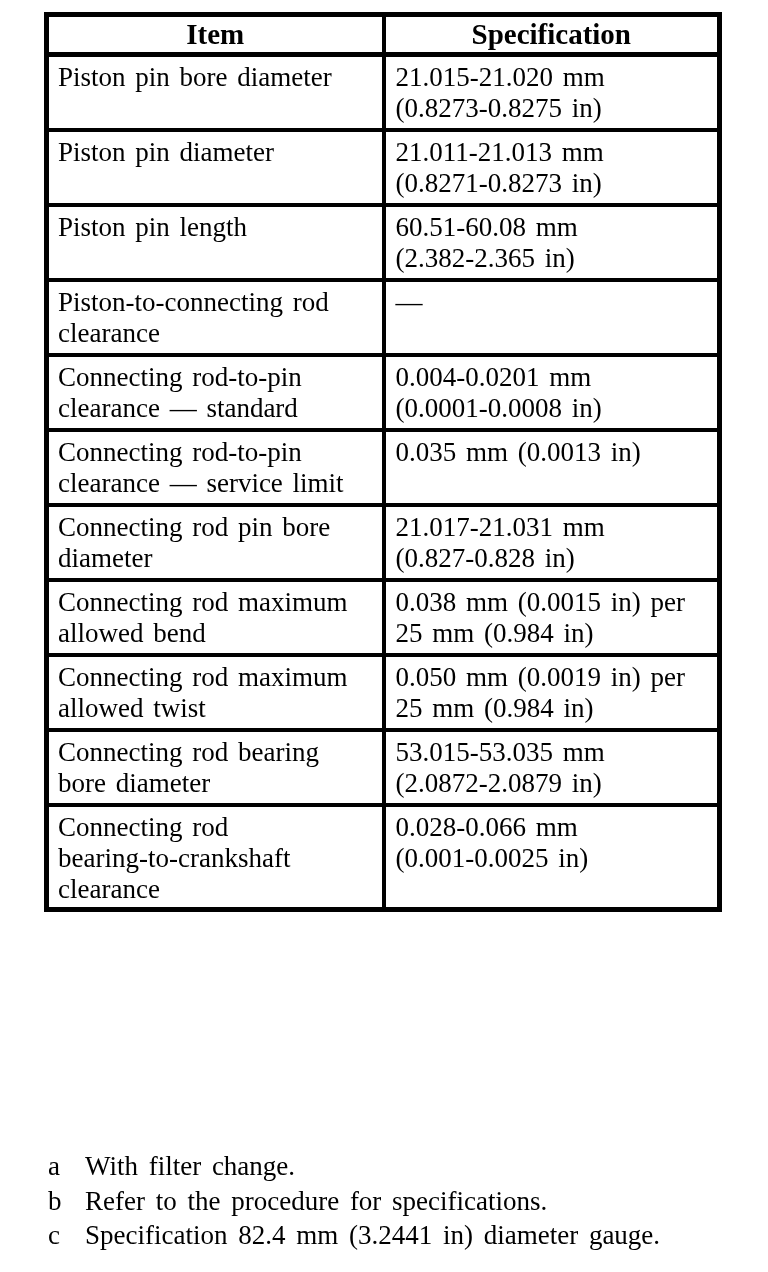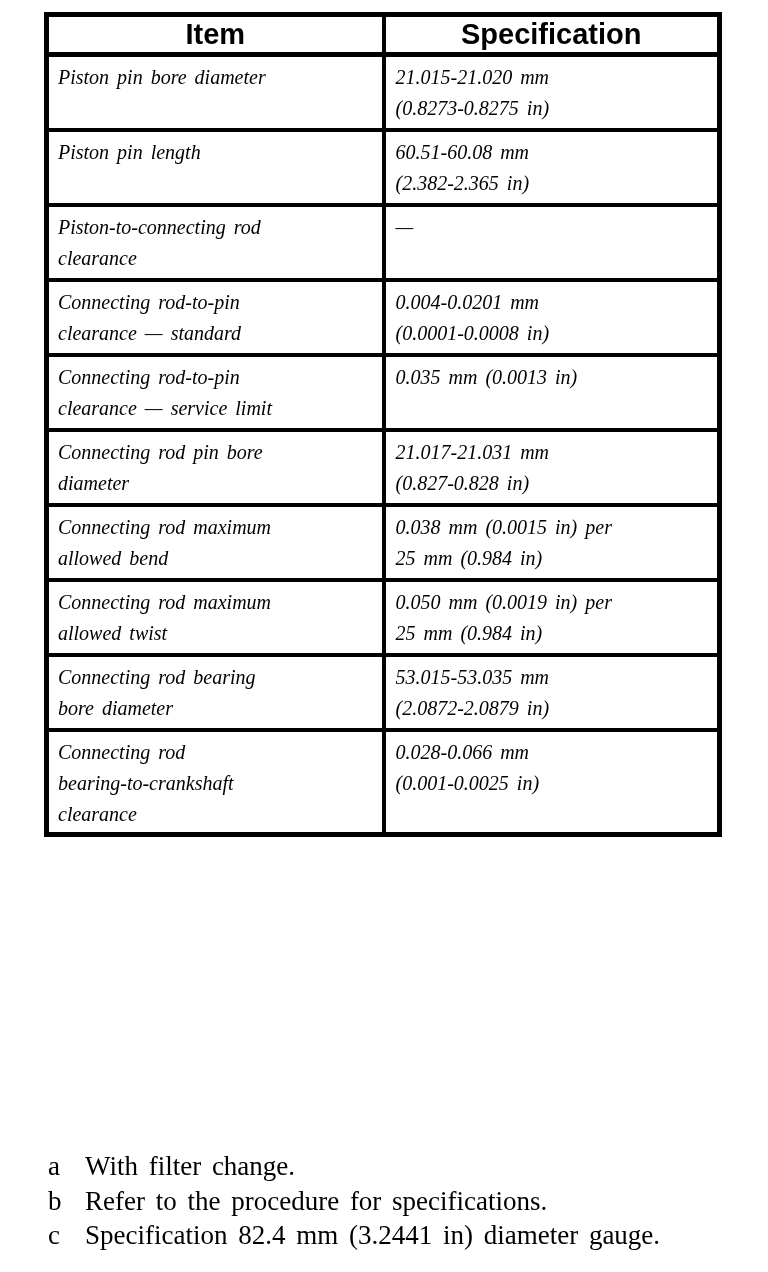--- a/index.html
+++ b/index.html
@@ -28,36 +28,35 @@
   col.col-item { width: 337px; }
   col.col-spec { width: 336px; }
   .spec-table th,
   .spec-table td {
     border: 4px solid #000;
     overflow: hidden;
   }
   .spec-table thead tr { height: 40px; }
   .spec-table thead th {
     border-bottom-width: 5px;
-    font-family: Liberation Sans, sans-serif;
+    font-family: Liberation Serif, serif;
     font-weight: bold;
     font-size: 29px;
     text-align: center;
     vertical-align: middle;
     padding: 0;
   }
   .spec-table tbody tr { height: 75px; }
   .spec-table tbody tr.tall { height: 105px; }
   .spec-table tbody td {
-    font-size: 20px;
+    font-size: 27px;
     line-height: 31px;
     vertical-align: top;
     white-space: pre-line;
     word-spacing: 3px;
-    font-style: italic;
   }
   td.item-cell {
     text-align: left;
     padding: 5px 6px 0 9px;
   }
   td.spec-cell {
     text-align: left;
     padding: 5px 10px 0 10px;
   }
   .footnotes {
@@ -89,20 +88,25 @@
       <tr>
         <th>Item</th>
         <th>Specification</th>
       </tr>
     </thead>
     <tbody>
       <tr>
         <td class="item-cell">Piston pin bore diameter</td>
         <td class="spec-cell">21.015-21.020 mm
 (0.8273-0.8275 in)</td>
+      </tr>
+      <tr>
+        <td class="item-cell">Piston pin diameter</td>
+        <td class="spec-cell">21.011-21.013 mm
+(0.8271-0.8273 in)</td>
       </tr>
       <tr>
         <td class="item-cell">Piston pin length</td>
         <td class="spec-cell">60.51-60.08 mm
 (2.382-2.365 in)</td>
       </tr>
       <tr>
         <td class="item-cell">Piston-to-connecting rod
 clearance</td>
         <td class="spec-cell">—</td>

